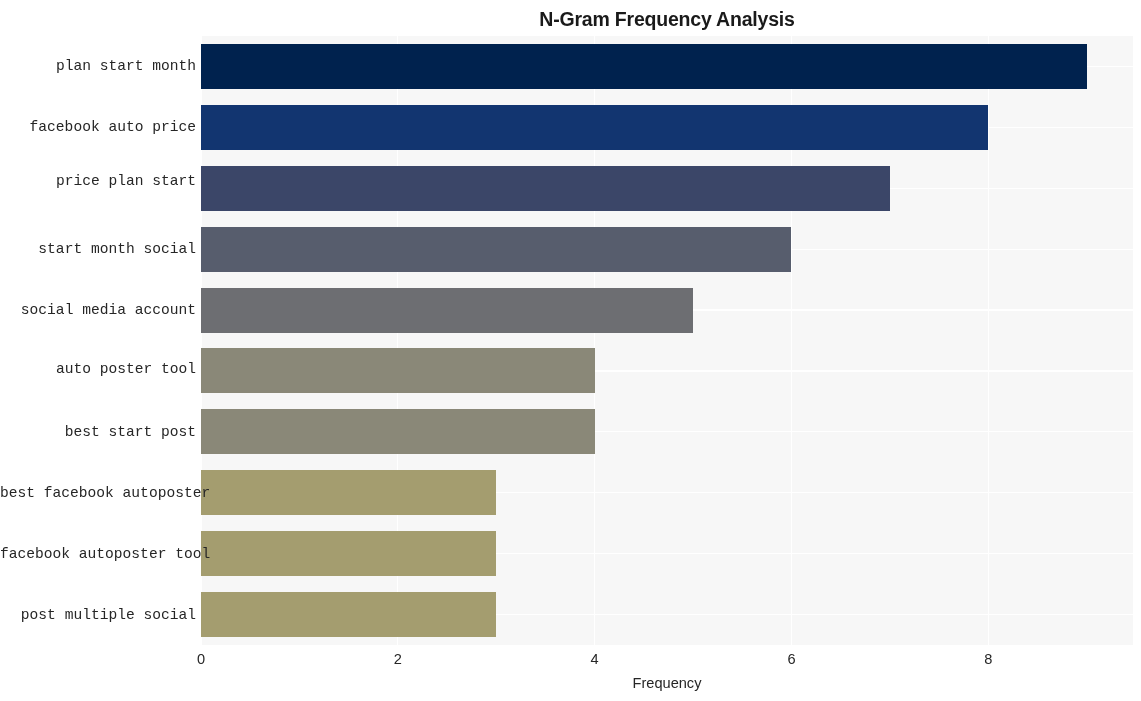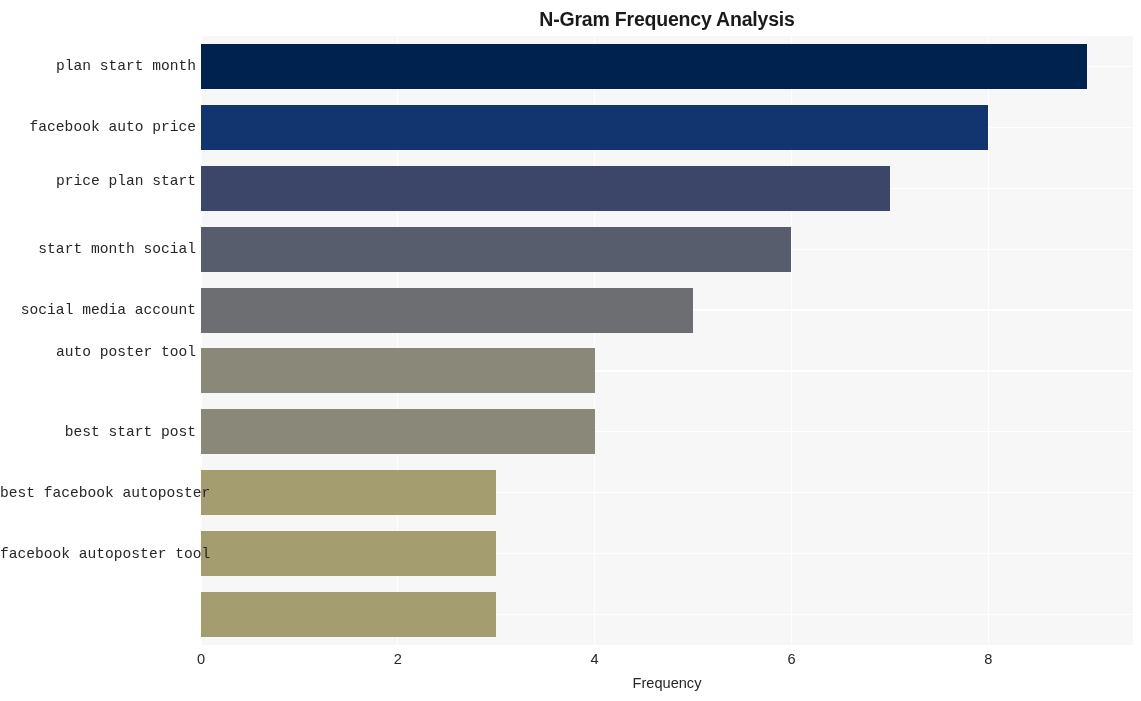--- a/index.html
+++ b/index.html
@@ -163,24 +163,25 @@
         <div class="bar" title="post multiple social: 3" style="top: 556.05px; width: 295.248px; background: rgb(164, 157, 111);"></div>
       </div>
   </div>
 
   <div id="ytick-layer">
       <div class="ytick" style="top: 21.45px;">plan start month</div>
       <div class="ytick" style="top: 82.35px;">facebook auto price</div>
       <div class="ytick" style="top: 136px;">price plan start</div>
       <div class="ytick" style="top: 204.15px;">start month social</div>
       <div class="ytick" style="top: 265.05px;">social media account</div>
-      <div class="ytick" style="top: 307px;">auto poster tool</div>
+      <div class="ytick" style="top: 324px;">auto poster tool</div>
       <div class="ytick" style="top: 386.85px;">best start post</div>
       <div class="ytick" style="top: 508.65px;">facebook autoposter tool</div>
       <div class="ytick" style="top: 447.75px;">best facebook autoposter</div>
+      <div class="ytick" style="top: 569.55px;">post multiple social</div>
     </div>
 
   <div id="xtick-layer">
       <div class="xtick" style="left: 201px;">0</div>
       <div class="xtick" style="left: 397.832px;">2</div>
       <div class="xtick" style="left: 594.664px;">4</div>
       <div class="xtick" style="left: 791.496px;">6</div>
       <div class="xtick" style="left: 988.328px;">8</div>
     </div>
 

